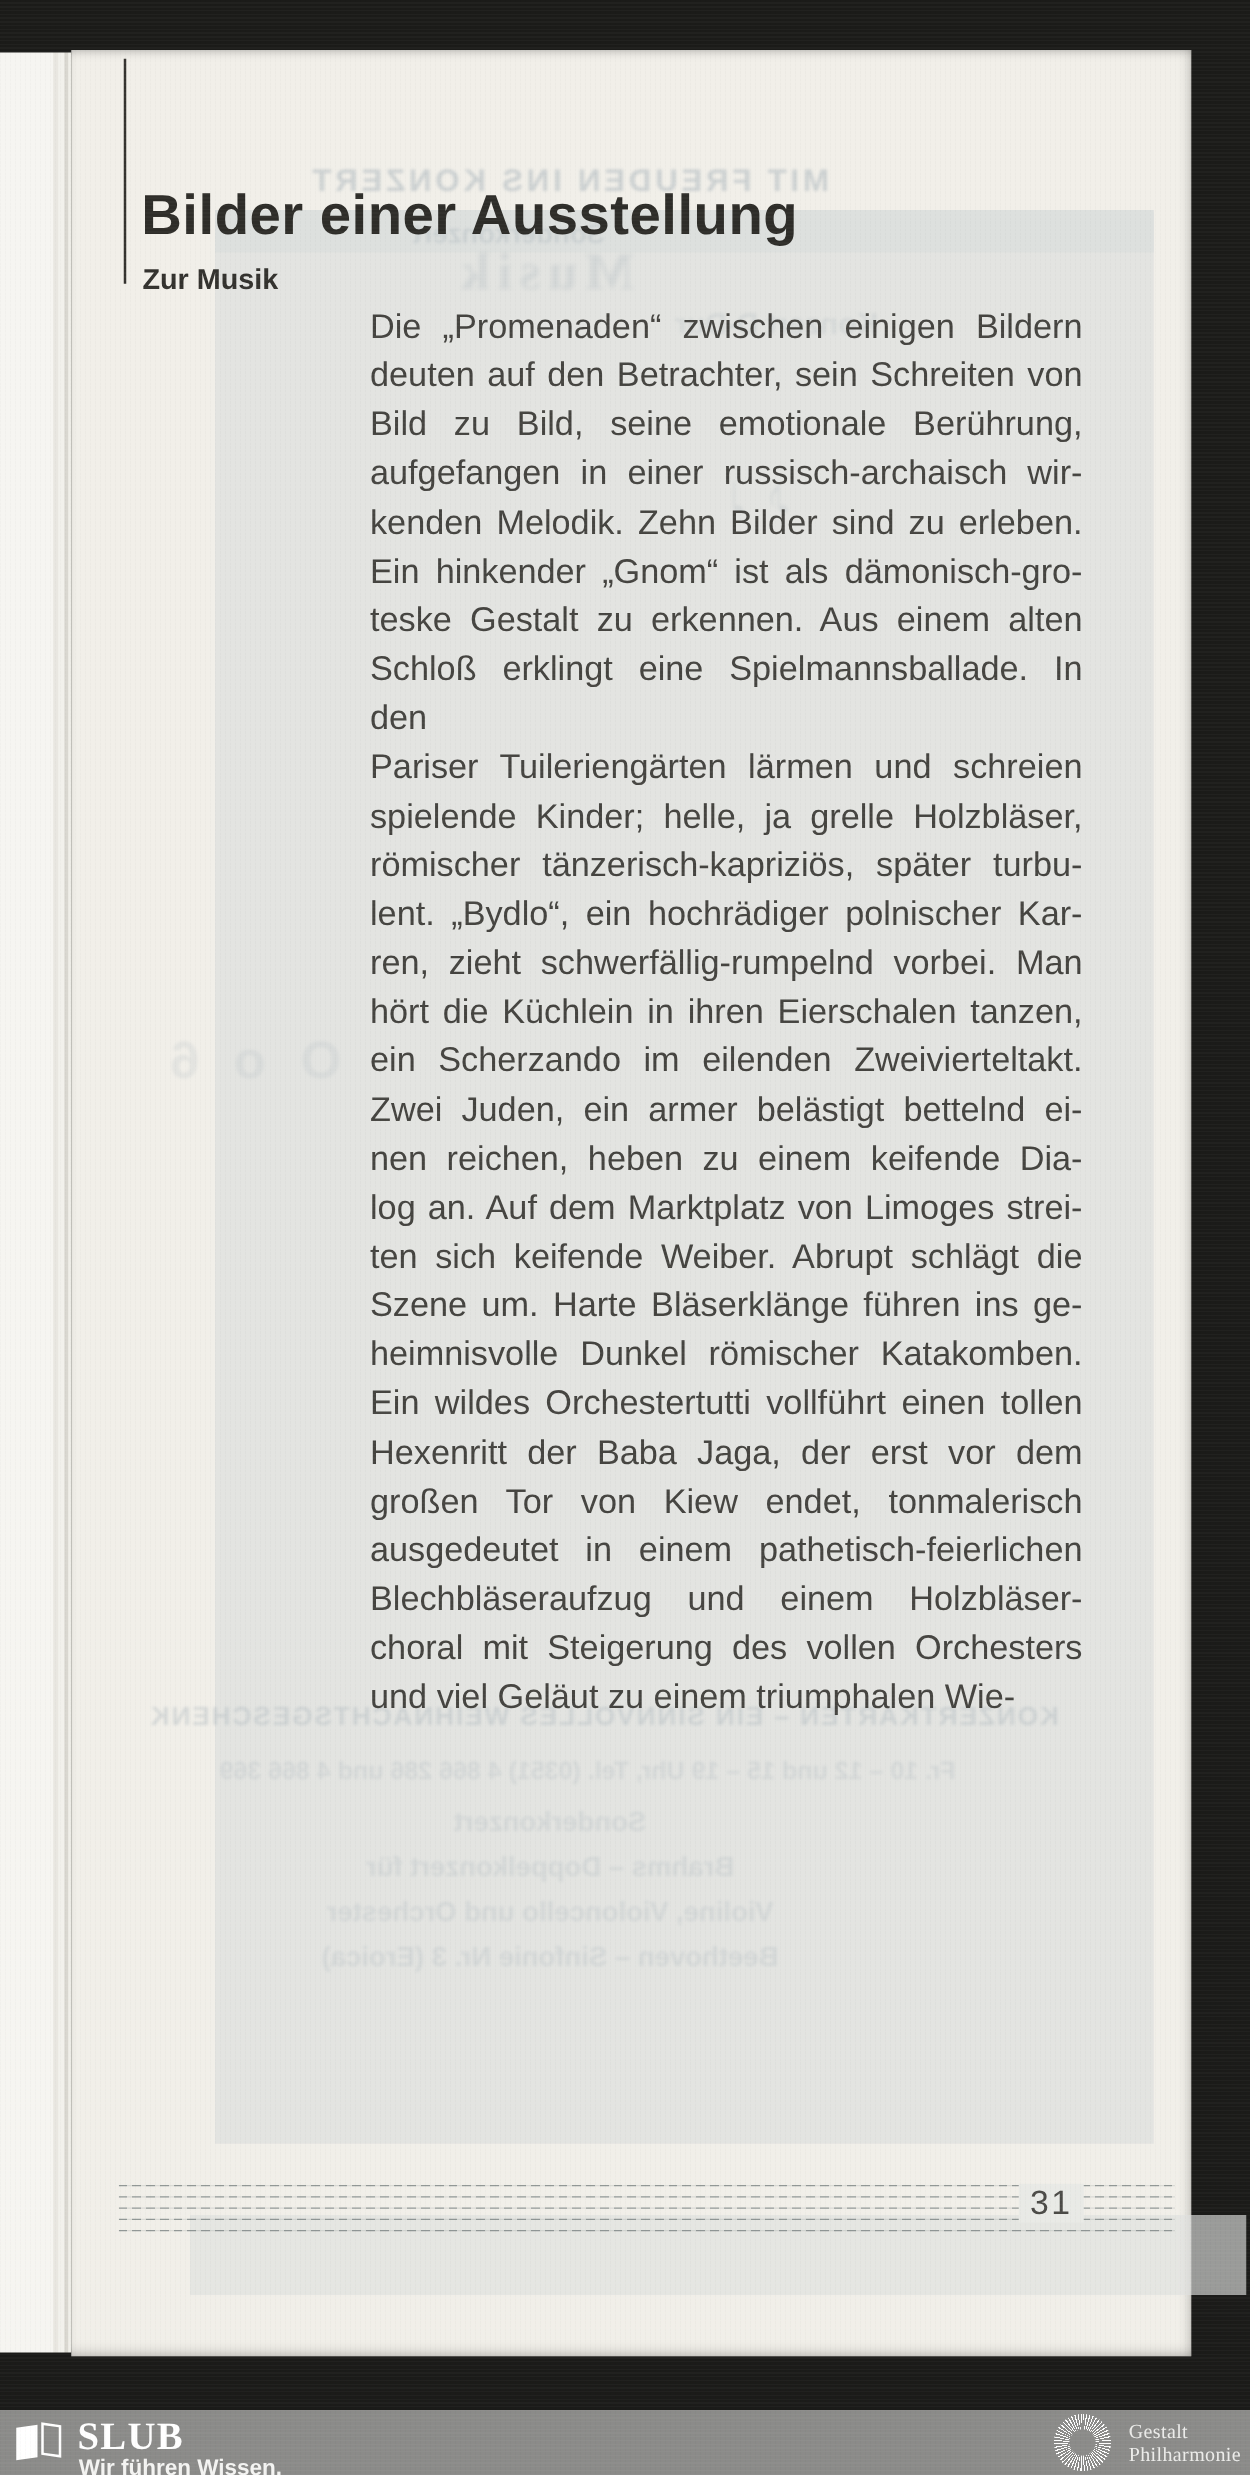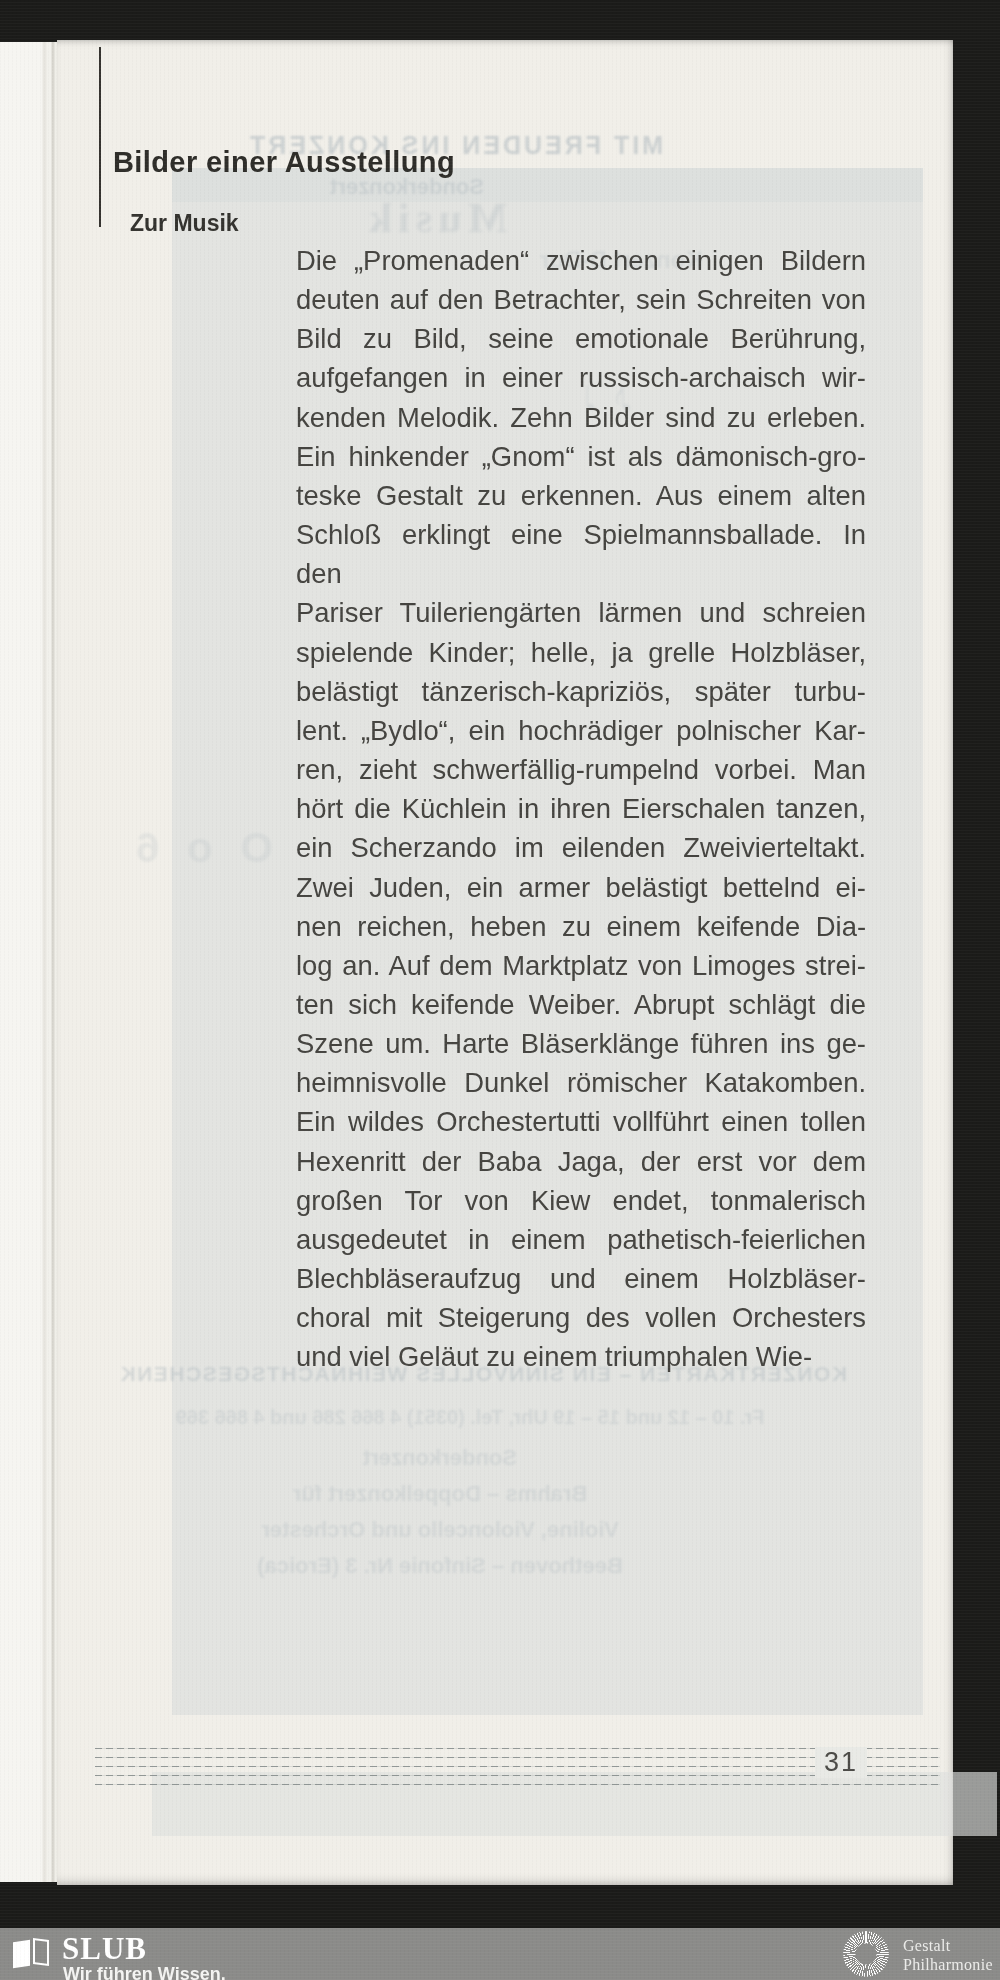--- a/index.html
+++ b/index.html
@@ -21,25 +21,25 @@
   }
   
   .grayblock { position:absolute; left:115px; top:130px; width:751px; height:1545px; background:#e3e4e1; }
   .bannerband { position:absolute; left:115px; top:128px; width:751px; height:34px; background:#dde0de; }
   .staffband  { position:absolute; left:95px;  top:1732px; width:845px; height:64px; background:rgba(222,225,222,.65); }
 
   .vrule { position:absolute; left:99px; top:47px; width:2px; height:180px; background:#35332f; }
 
   .title {
     position:absolute; left:113px; top:146px; width:620px;
-    font-size:29px; font-weight:bold; letter-spacing:.4px; color:#2e2d29;
+    font-size:45px; font-weight:bold; letter-spacing:.4px; color:#2e2d29;
     filter:blur(.25px);
   }
   .subtitle {
-    position:absolute; left:130px; top:210px; width:300px;
+    position:absolute; left:114px; top:210px; width:300px;
     font-size:23px; font-weight:700; color:#33322e; filter:blur(.2px);
   }
   .body {
     position:absolute; left:296px; top:241px; width:570px;
     font-size:27.4px; line-height:39.15px; color:#454440;
     filter:blur(.25px);
   }
   .bline { text-align:justify; text-align-last:justify; white-space:normal; }
   .body .bline:last-child { text-align-last:left; }
 
@@ -139,21 +139,21 @@
       <div class="bline">Die „Promenaden“ zwischen einigen Bildern</div>
       <div class="bline">deuten auf den Betrachter, sein Schreiten von</div>
       <div class="bline">Bild zu Bild, seine emotionale Berührung,</div>
       <div class="bline">aufgefangen in einer russisch-archaisch wir-</div>
       <div class="bline">kenden Melodik. Zehn Bilder sind zu erleben.</div>
       <div class="bline">Ein hinkender „Gnom“ ist als dämonisch-gro-</div>
       <div class="bline">teske Gestalt zu erkennen. Aus einem alten</div>
       <div class="bline">Schloß erklingt eine Spielmannsballade. In den</div>
       <div class="bline">Pariser Tuileriengärten lärmen und schreien</div>
       <div class="bline">spielende Kinder; helle, ja grelle Holzbläser,</div>
-      <div class="bline">belästigt tänzerisch-kapriziös, später turbu-</div>
+      <div class="bline">römischer tänzerisch-kapriziös, später turbu-</div>
       <div class="bline">lent. „Bydlo“, ein hochrädiger polnischer Kar-</div>
       <div class="bline">ren, zieht schwerfällig-rumpelnd vorbei. Man</div>
       <div class="bline">hört die Küchlein in ihren Eierschalen tanzen,</div>
       <div class="bline">ein Scherzando im eilenden Zweivierteltakt.</div>
       <div class="bline">Zwei Juden, ein armer belästigt bettelnd ei-</div>
       <div class="bline">nen reichen, heben zu einem keifende Dia-</div>
       <div class="bline">log an. Auf dem Marktplatz von Limoges strei-</div>
       <div class="bline">ten sich keifende Weiber. Abrupt schlägt die</div>
       <div class="bline">Szene um. Harte Bläserklänge führen ins ge-</div>
       <div class="bline">heimnisvolle Dunkel römischer Katakomben.</div>

